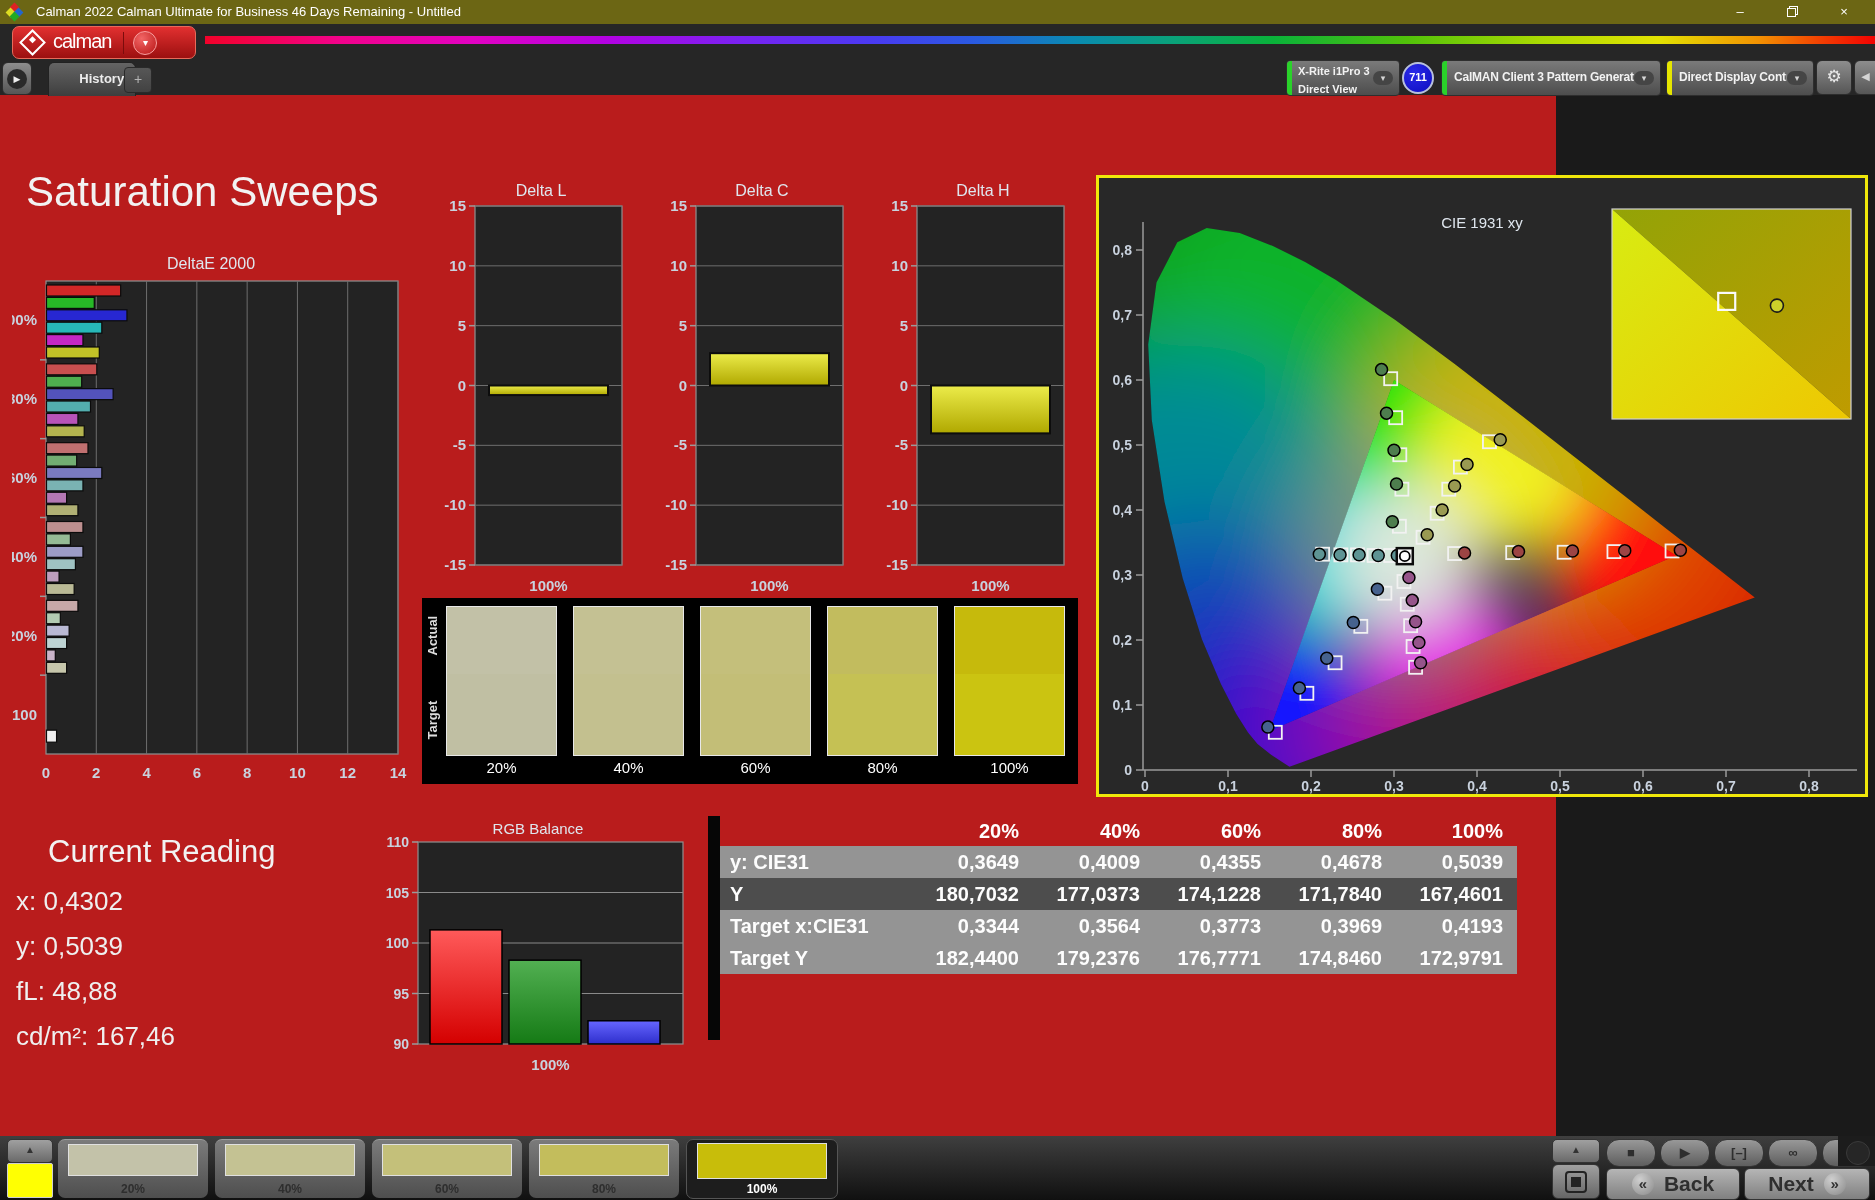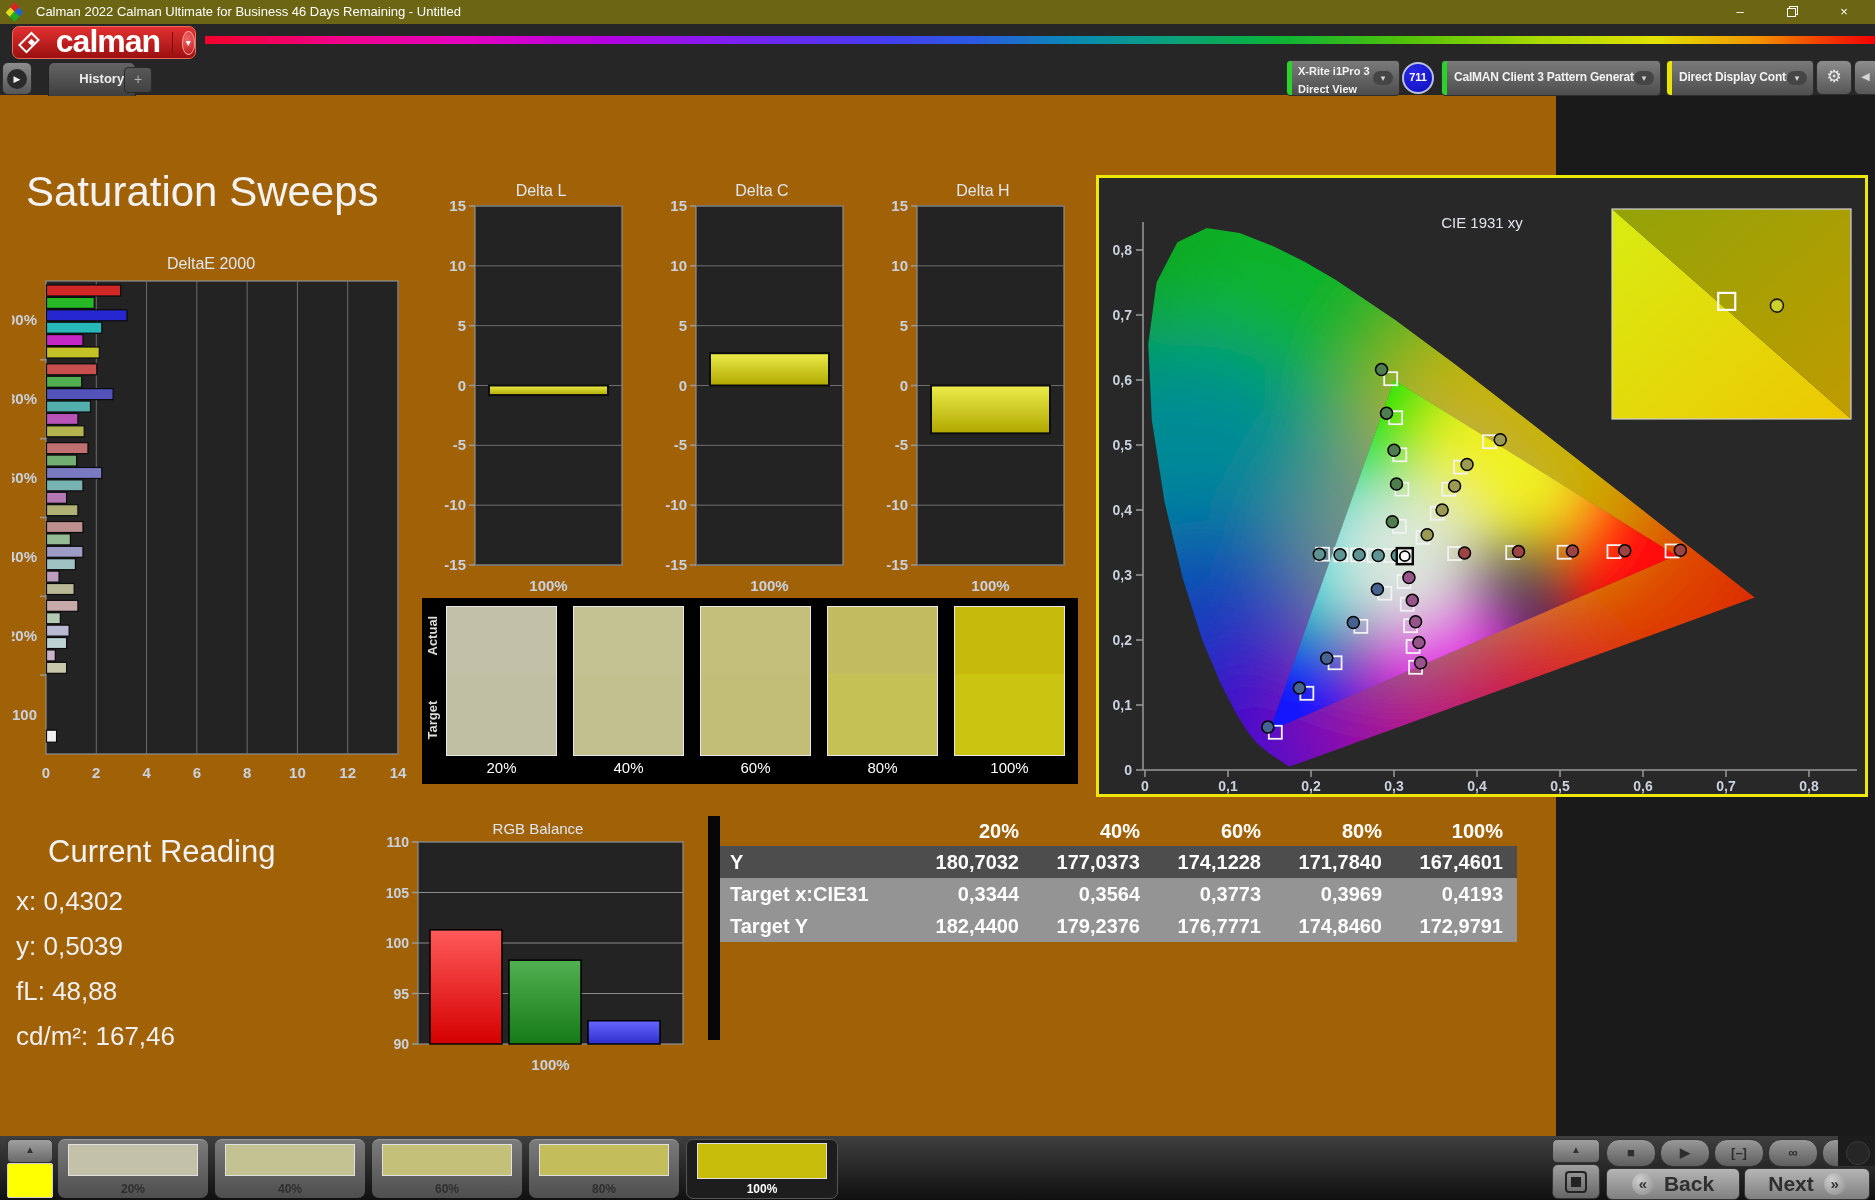--- a/index.html
+++ b/index.html
@@ -1,36 +1,36 @@
 <!DOCTYPE html>
 <html><head>
 <meta charset="utf-8">
 <style>
   html,body{margin:0;padding:0;background:#1a1a1a;}
   body{width:1875px;height:1200px;overflow:hidden;font-family:"Liberation Sans",sans-serif;}
-  #app{position:relative;width:1556px;height:1200px;background:#a16207;}
+  #app{position:relative;width:1556px;height:1200px;background:#b91c1c;}
 
   
   #titlebar{position:absolute;left:0;top:0;width:1875px;height:24px;background:#6c6614;}
   #app-icon{position:absolute;left:7px;top:4px;width:16px;height:16px;}
   #app-icon i{position:absolute;width:7px;height:7px;transform:rotate(45deg);}
   #title-text{position:absolute;left:36px;top:0;height:24px;line-height:24px;color:#fff;font-size:13px;}
   .winbtn{position:absolute;top:0;width:50px;height:24px;text-align:center;line-height:24px;color:#fff;font-size:13px;cursor:default;}
   #win-min{right:110px;}#win-rest{right:58px;}#win-close{right:6px;}
   #rest-icon{display:inline-block;position:relative;width:11px;height:11px;margin-top:6px;}
   #rest-icon b{position:absolute;border:1px solid #fff;width:7px;height:7px;}
   #rest-icon b.b1{right:0;top:0;}#rest-icon b.b2{left:0;bottom:0;background:#6c6614;}
 
   
   #brandrow{position:absolute;left:0;top:24px;width:1875px;height:38px;background:#262626;}
   #logo-btn{position:absolute;left:12px;top:2px;width:182px;height:31px;border-radius:7px;
     background:linear-gradient(#e23030,#9c1010);border:1px solid #e86a5a;display:flex;align-items:center;}
   .cal-mark{position:relative;width:15px;height:15px;margin-left:10px;transform:rotate(45deg);border:2px solid #fff;}
   .cal-mark i{position:absolute;left:3px;top:3px;width:5px;height:5px;background:#fff;}
-  .brand-text{color:#fff;font-size:32px;font-weight:bold;letter-spacing:-1px;margin-left:21px;margin-top:-3px;}
+  .brand-text{color:#fff;font-size:20px;font-weight:normal;letter-spacing:-1px;margin-left:11px;margin-top:-3px;}
   .logo-divider{width:1px;height:22px;background:#7c0c0c;margin-left:12px;}
   .logo-dd{width:22px;height:22px;border-radius:50%;margin-left:9px;background:radial-gradient(circle at 35% 30%,#f26666,#b81414);
     border:1px solid #f8a0a0;color:#fff;font-size:10px;text-align:center;line-height:21px;}
   #spectrum{position:absolute;left:205px;top:12px;width:1670px;height:8px;
     background:linear-gradient(90deg,#f2022a 0%,#f2028a 8%,#e202c2 16%,#b402e2 24%,#7a22f2 32%,#4a3af2 40%,#2a5ae2 46%,#0a8ab2 52%,#0aa27a 58%,#0ab23a 64%,#52c20a 72%,#aada02 80%,#e2e202 87%,#f29202 93%,#f23a02 97%,#f20202 100%);}
 
   
   #tabrow{position:absolute;left:0;top:62px;width:1875px;height:33px;background:#262626;}
   #nav-btn{position:absolute;left:2px;top:0;width:28px;height:31px;border-radius:6px;
     background:linear-gradient(#8d8d8d,#565656);border:1px solid #2c2c2c;display:flex;align-items:center;justify-content:center;}
@@ -606,20 +606,28 @@
   <div id="tbl-strip"></div>
   <div id="results-table">
       <div class="trow thead">
         <div class="tlabel"></div>
         <div class="tcell">20%</div>
         <div class="tcell">40%</div>
         <div class="tcell">60%</div>
         <div class="tcell">80%</div>
         <div class="tcell">100%</div>
       </div>
+      <div class="trow light">
+        <div class="tlabel">y: CIE31</div>
+        <div class="tcell">0,3649</div>
+        <div class="tcell">0,4009</div>
+        <div class="tcell">0,4355</div>
+        <div class="tcell">0,4678</div>
+        <div class="tcell">0,5039</div>
+      </div>
       <div class="trow dark">
         <div class="tlabel">Y</div>
         <div class="tcell">180,7032</div>
         <div class="tcell">177,0373</div>
         <div class="tcell">174,1228</div>
         <div class="tcell">171,7840</div>
         <div class="tcell">167,4601</div>
       </div>
       <div class="trow light">
         <div class="tlabel">Target x:CIE31</div>

